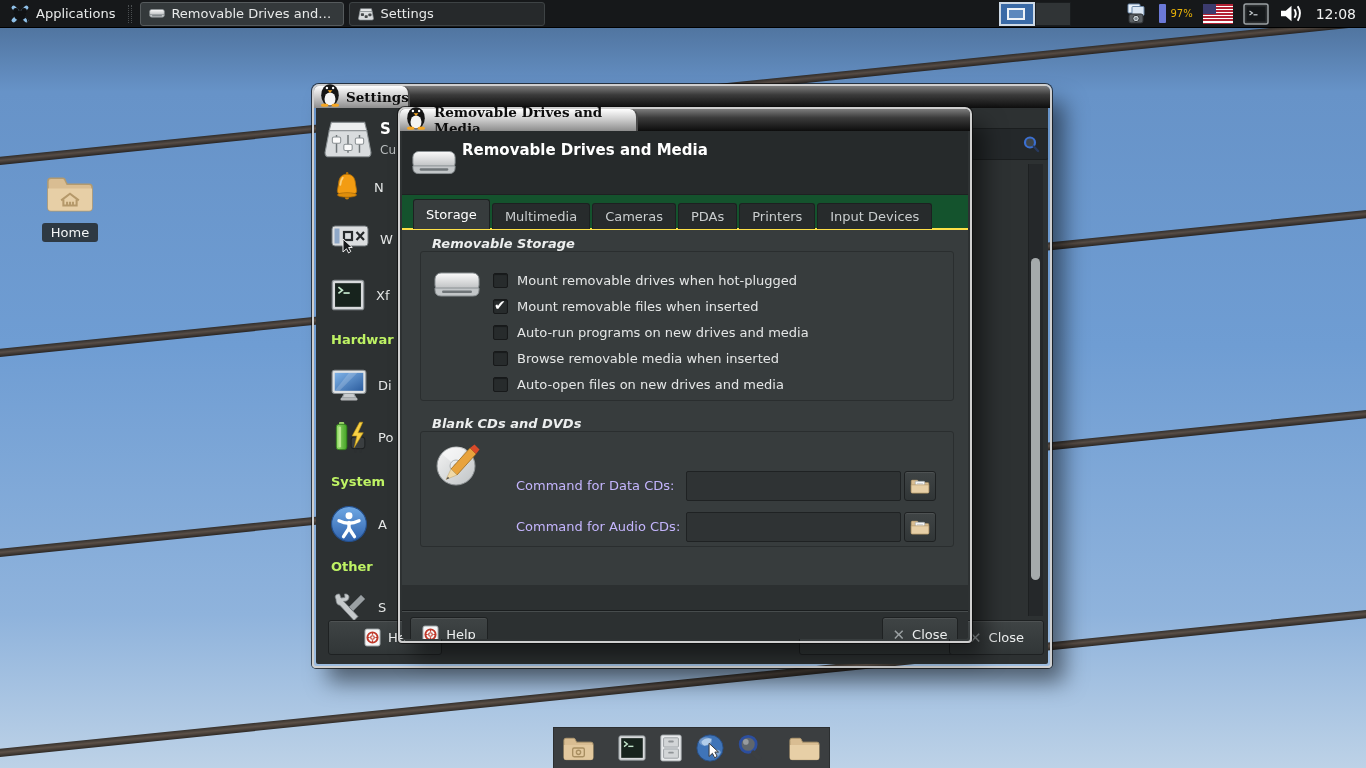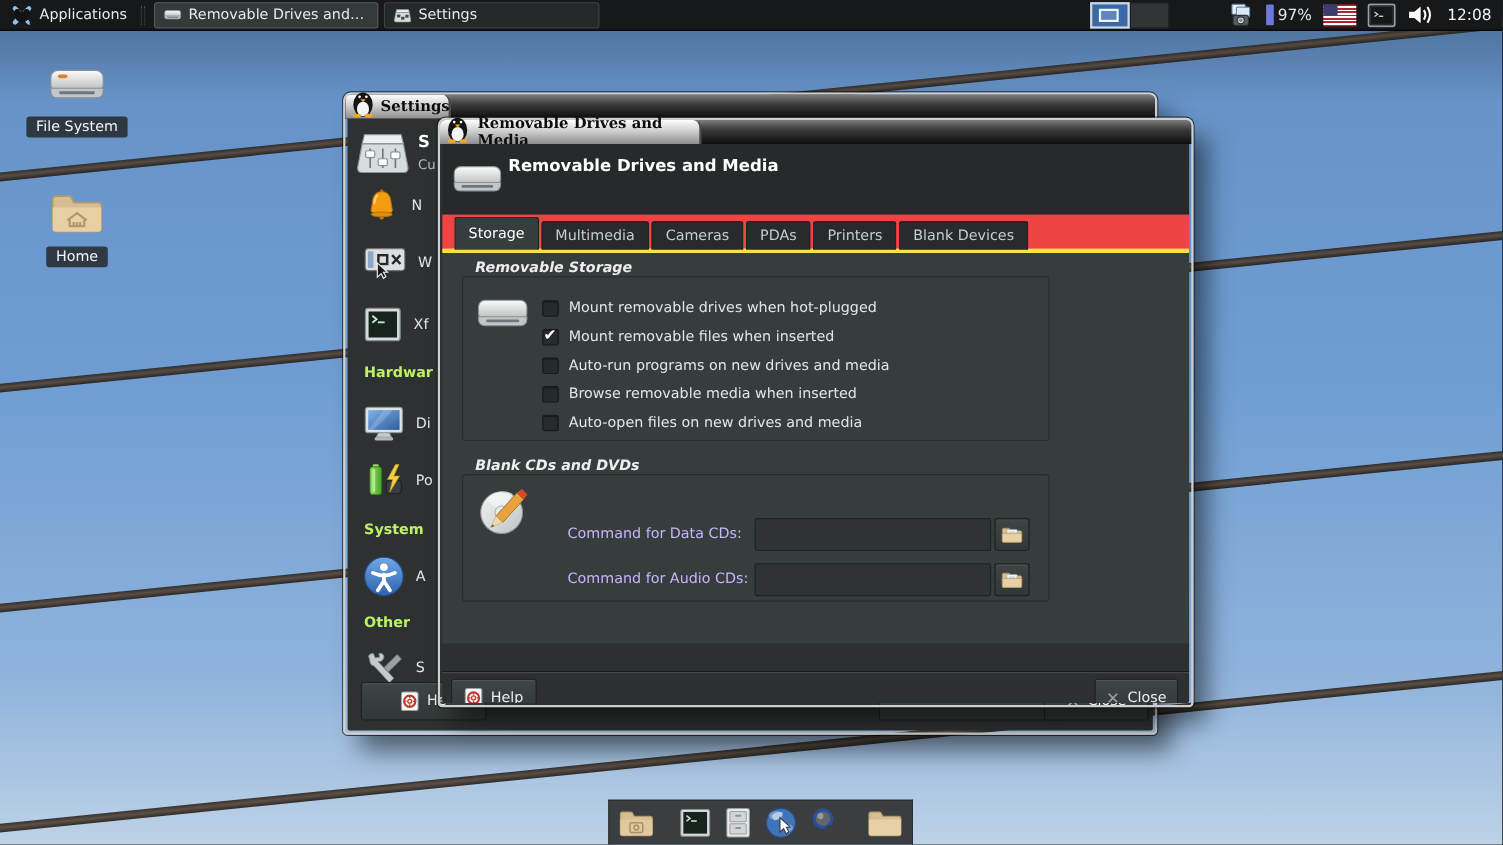--- a/index.html
+++ b/index.html
@@ -23,21 +23,21 @@
     white-space:nowrap; overflow:hidden; }
   .taskbtn.active { background:#34393b; border-color:#565b5d; }
   .taskbtn .tlabel { max-width:160px; overflow:hidden; text-overflow:ellipsis; }
   .pager { display:flex; margin-left:12px; }
   .pcell { width:36px; height:24px; border:1px solid #10294a; }
   .pcell.active { background:#3a6aa6; border:2px solid #cdd9e6; position:relative; }
   .pcell.active .mini-win { position:absolute; left:6px; top:4px; width:18px; height:12px; background:#5c88bd; border:2px solid #eef3f8; }
   .pcell.other { background:#303436; border:1px solid #1a1d1f; }
   .tray { display:flex; align-items:center; gap:10px; margin-left:auto; padding-right:10px; }
   .battbar { width:7px; height:19px; background:#6b79d8; border-radius:1px; }
-  .batttext { color:#e5e5e5; font-size:14px; }
+  .batttext { color:#eab308; font-size:10px; }
   .flag { width:30px; height:20px; position:relative;
     background:repeating-linear-gradient(180deg,#b22234 0 1.6px,#ffffff 1.6px 3.1px); }
   .flag .canton { position:absolute; left:0; top:0; width:13px; height:10.5px; background:#3c3b6e;
     background-image:radial-gradient(#fff 14%, transparent 16%); background-size:3.2px 2.6px; }
   .clock { color:#f2f3f3; font-size:14px; padding-left:2px; }
 
   
   .dicon { position:absolute; width:112px; text-align:center; z-index:10; }
   .dicon .dlabel { display:inline-block; margin-top:4px; padding:2px 9px; background:rgba(38,43,48,.88);
     border-radius:3px; color:#f3f5f6; font-size:13px; }
@@ -64,28 +64,28 @@
     border:1px solid #1b1e1f; border-radius:4px; display:flex; align-items:center; justify-content:flex-end; padding-right:8px; }
   .sscroll-track { position:absolute; left:712px; top:56px; width:15px; height:452px; background:#25282a; border-left:1px solid #1d2021; }
   .sscroll-thumb { position:absolute; left:715px; top:150px; width:9px; height:322px; background:#a5aaab; border-radius:5px; }
   .btn { display:flex; align-items:center; justify-content:center; gap:7px;
     background:linear-gradient(180deg,#3f4445 0%,#313637 100%);
     border:1px solid #1e2122; border-radius:3px; color:#eceeee;
     box-shadow:inset 0 1px 0 rgba(255,255,255,.08); }
   .x-icon::before { content:"\2715"; font-weight:bold; color:#9aa0a2; font-size:15px; }
 
   
-  #dialog-win { left:398px; top:107px; width:687px; height:536px; z-index:30; }
+  #dialog-win { left:398px; top:107px; width:574px; height:536px; z-index:30; }
   #dialog-win .titlepill { width:238px; }
   #dialog-win .titletext { margin-left:34px; }
   .dlg-header { position:absolute; top:0; left:0; right:0; height:64px; background:#262a2b; border-bottom:1px solid #1e2122; }
   .dlg-title { position:absolute; left:60px; top:10px; font-size:15px; font-weight:bold; color:#ffffff; }
   .dlg-sub { position:absolute; left:60px; top:33px; font-size:13px; color:#ced2d3; }
-  .tabs { position:absolute; top:64px; left:0; right:0; height:35px; background:#ef4444;
-    border-bottom:4px solid #fde047; display:flex; align-items:flex-end; padding-left:11px; }
+  .tabs { position:absolute; top:64px; left:0; right:0; height:35px; background:#14532d;
+    border-bottom:2px solid #fde047; display:flex; align-items:flex-end; padding-left:11px; }
   .tab { height:26px; line-height:25px; padding:0 12px; background:#272b2c; border:1px solid #1d2021; border-bottom:none;
     margin-right:2px; border-radius:3px 3px 0 0; color:#c9cdce; position:relative; top:1px; }
   .tab.active { height:30px; line-height:29px; background:#373c3d; color:#ffffff; }
   .page { position:absolute; top:99px; left:0; right:0; height:355px; background:#373c3d; }
   .framebox { position:absolute; border:1px solid #2a2e2f; border-radius:3px; }
   .frame-label { position:absolute; font-weight:bold; color:#eceeee;font-style:italic; }
   .cbrow { display:flex; align-items:center; gap:9px; height:26px; }
   .cb { width:15px; height:15px; background:#272b2c; border:1px solid #17191a; border-radius:2px;
     position:relative; flex:0 0 15px; box-shadow:inset 0 1px 1px rgba(0,0,0,.4); }
   .cb[data-checked="true"]::after { content:"\2714"; position:absolute; left:0px; top:-3px; color:#ffffff; font-size:14px; }
@@ -129,29 +129,20 @@
   </defs>
 </svg>
 
 <div id="scene">
 
   <div class="cable" style="top:164px"></div>
   <div class="cable" style="top:356px"></div>
   <div class="cable" style="top:556px"></div>
   <div class="cable" style="top:756px"></div>
 
-  <div class="dicon" style="left:14px; top:56px">
-    <svg width="52" height="42" viewBox="0 0 48 34">
-      <rect x="2" y="5" width="44" height="18" rx="6" fill="url(#gsilver)" stroke="#8a9093"></rect>
-      <rect x="8" y="8.5" width="8" height="3" rx="1.5" fill="#e08030"></rect>
-      <path d="M2 20 H46 V22 Q46 28 40 28 H8 Q2 28 2 22 Z" fill="#c2c6c8" stroke="#8a9093"></path>
-      <rect x="9" y="22.5" width="30" height="2.5" rx="1.2" fill="#6f7578"></rect>
-    </svg>
-    <br><span class="dlabel">File System</span>
-  </div>
   <div class="dicon" style="left:14px; top:170px">
     <svg width="50" height="46" viewBox="0 0 34 28">
       <path d="M2 6 Q2 4 4 4 L12 4 Q13.5 4 14 6 L15 8 L30 8 Q32 8 32 10 L32 24 Q32 26 30 26 L4 26 Q2 26 2 24 Z" fill="#d9bd92" stroke="#b29a6f"></path>
       <path d="M2 11 L32 11 L32 24 Q32 26 30 26 L4 26 Q2 26 2 24 Z" fill="#e7cfa6"></path>
       <g stroke="#b5996a" stroke-width="1.4" fill="none">
         <path d="M11 19 L17 14.5 L23 19"></path>
         <path d="M12.5 18.5 V22.5 H21.5 V18.5"></path>
         <path d="M15 22.5 V20 M17 22.5 V20 M19 22.5 V20"></path>
       </g>
     </svg>
@@ -313,21 +304,21 @@
         </svg>
         <div class="dlg-title">Removable Drives and Media</div>
       </div>
 
       <div class="tabs">
         <div class="tab active">Storage</div>
         <div class="tab">Multimedia</div>
         <div class="tab">Cameras</div>
         <div class="tab">PDAs</div>
         <div class="tab">Printers</div>
-        <div class="tab">Blank Devices</div>
+        <div class="tab">Input Devices</div>
       </div>
 
       <div class="page">
 
         <div class="frame-label" style="left:30px;top:6px">Removable Storage</div>
         <div class="framebox" style="left:18px;top:21px;width:534px;height:150px">
           <svg style="position:absolute;left:12px;top:16px" width="48" height="34" viewBox="0 0 48 34">
             <rect x="2" y="5" width="44" height="18" rx="6" fill="url(#gsilver)" stroke="#8a9093"></rect>
             <path d="M2 20 H46 V22 Q46 28 40 28 H8 Q2 28 2 22 Z" fill="#c2c6c8" stroke="#8a9093"></path>
             <rect x="9" y="22.5" width="30" height="2.5" rx="1.2" fill="#6f7578"></rect>

